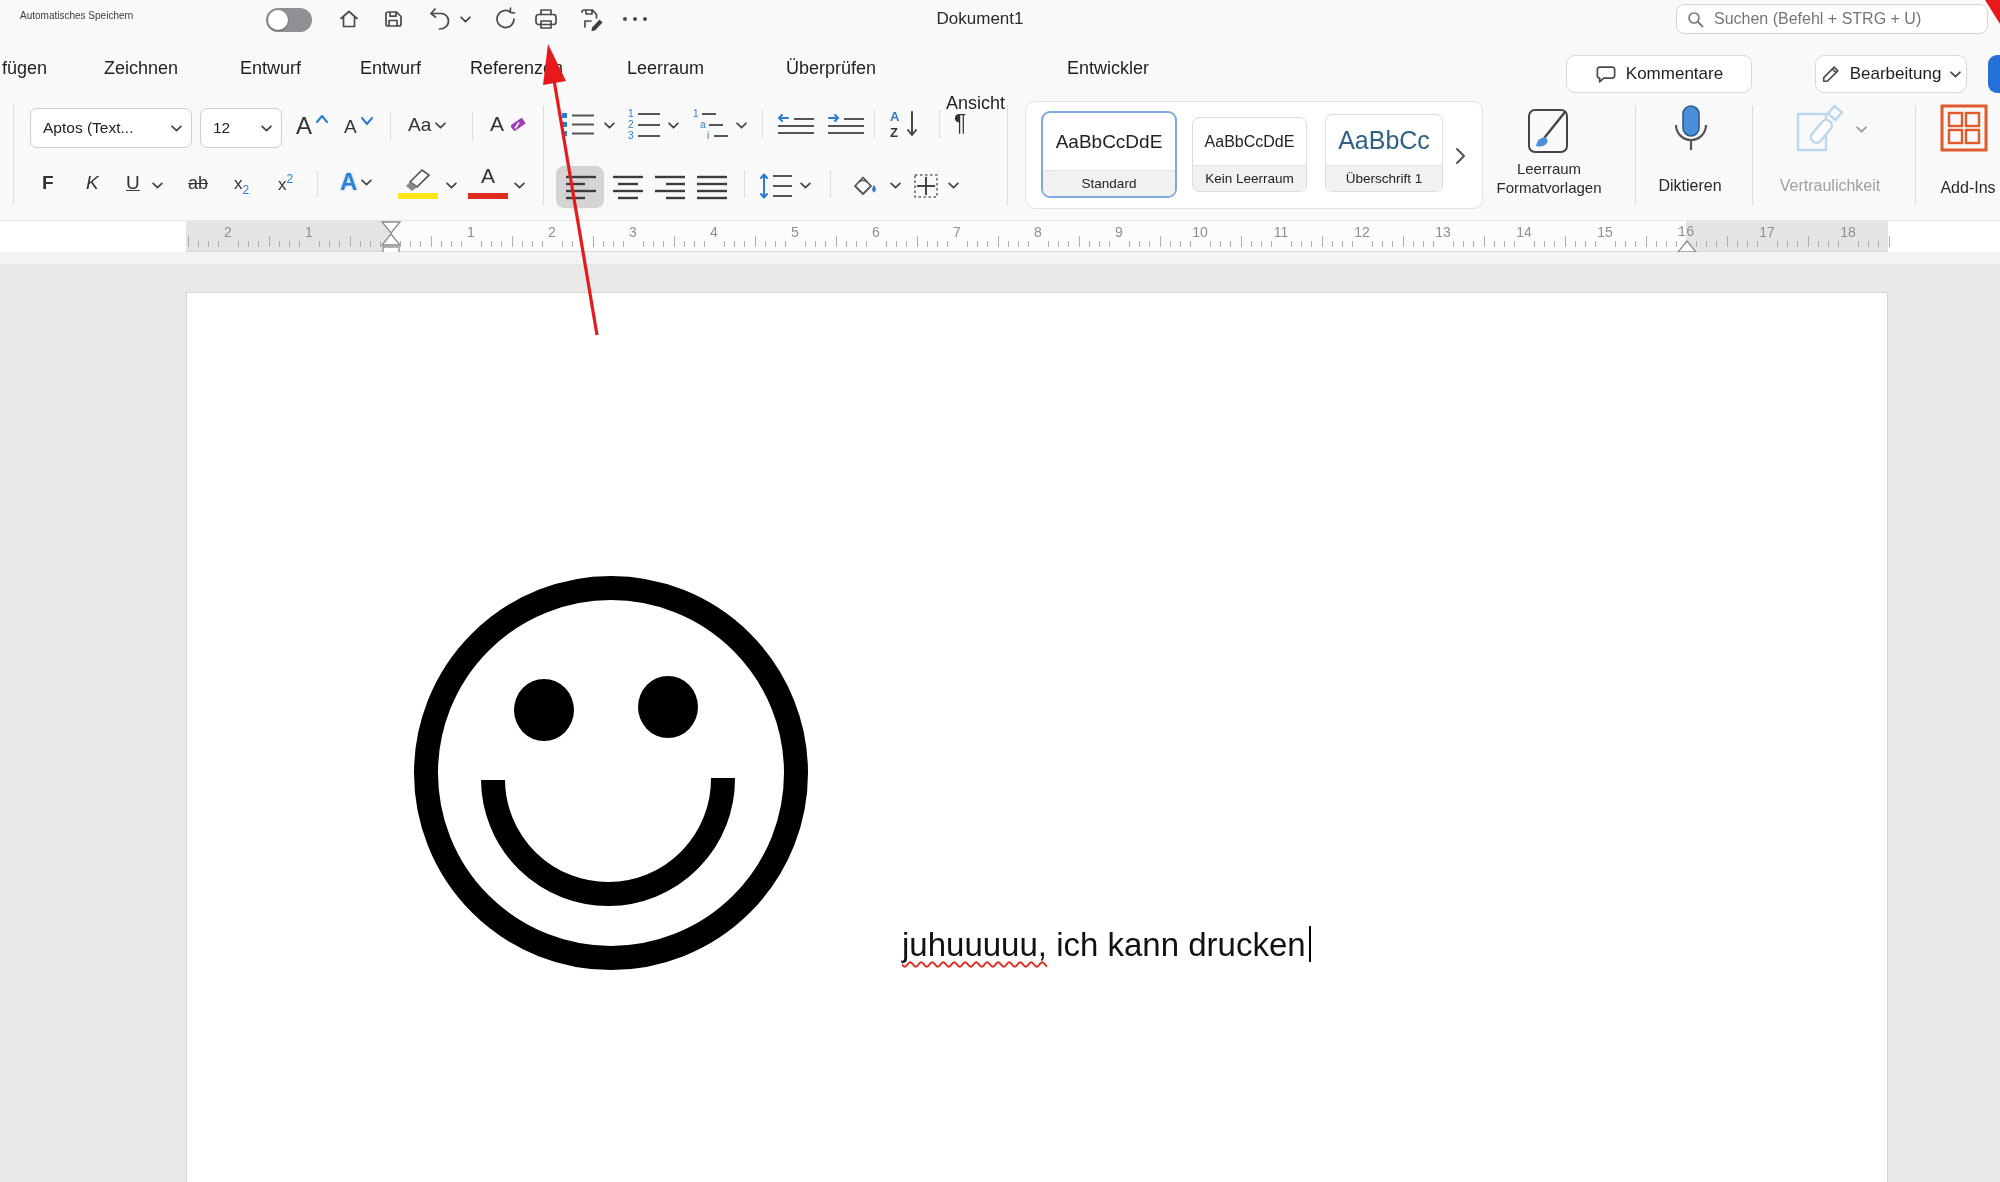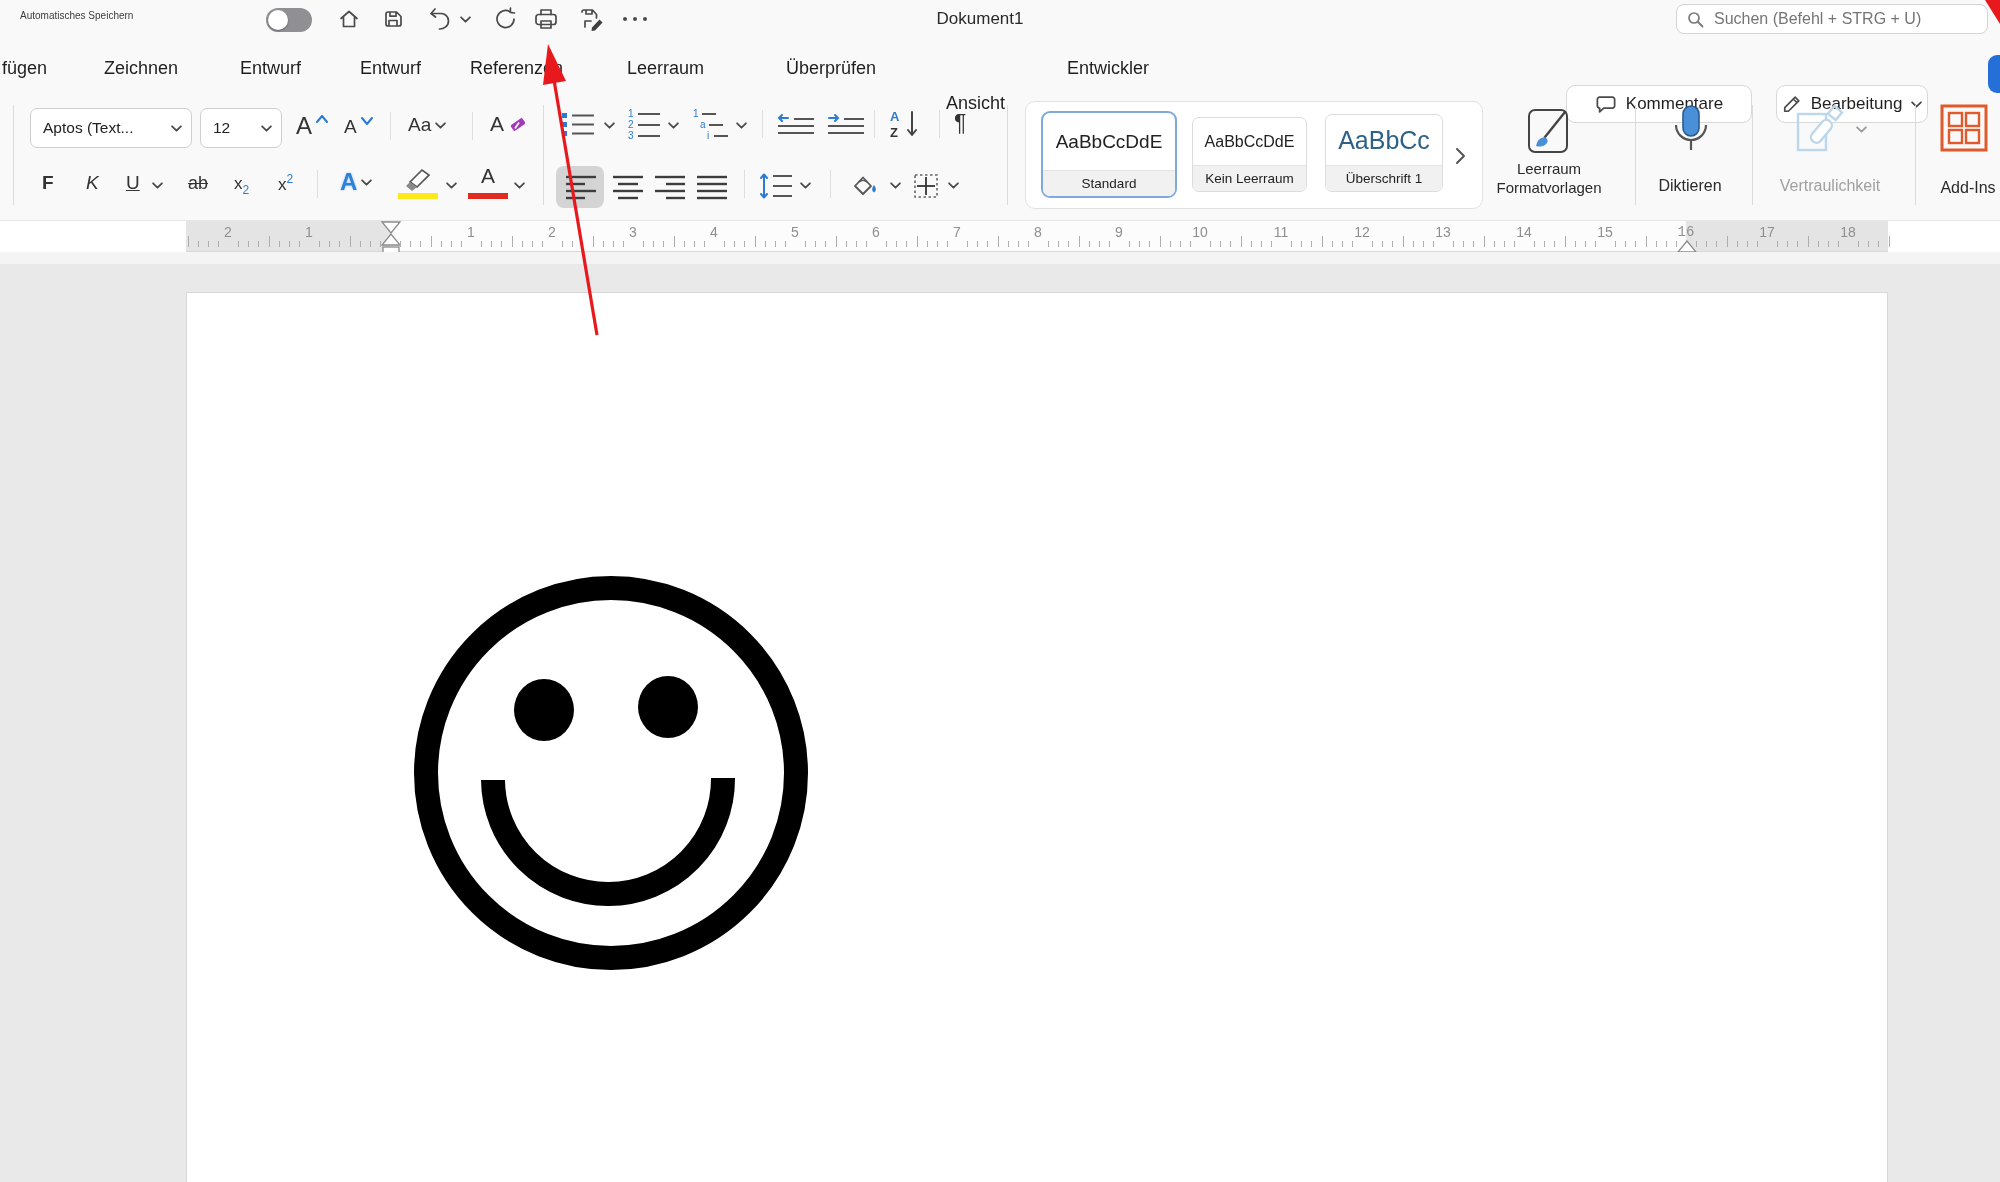--- a/index.html
+++ b/index.html
@@ -18,21 +18,21 @@
   
   .autosave{position:absolute;left:20px;top:10px;font-size:10px;color:#3c3c3c;}
   .toggle{position:absolute;left:266px;top:8px;width:46px;height:24px;border-radius:12px;background:#8f8f94;}
   .toggle .knob{position:absolute;left:2px;top:2px;width:20px;height:20px;border-radius:50%;background:#fff;box-shadow:0 1px 2px rgba(0,0,0,.3);}
   .doc-title{position:absolute;left:880px;top:9px;width:200px;text-align:center;font-size:17px;font-weight:500;color:#2a2a2a;}
   .searchbox{position:absolute;left:1676px;top:4px;width:312px;height:30px;border:1px solid #d4d4d4;border-radius:8px;background:#fff;display:flex;align-items:center;padding-left:10px;box-sizing:border-box;}
   .searchbox input{border:none;outline:none;background:transparent;font-size:16px;color:#8e8e8e;margin-left:8px;width:250px;font-family:"Liberation Sans",sans-serif;}
   .corner-wedge{position:absolute;right:0;top:0;width:0;height:0;border-left:15px solid transparent;border-top:24px solid #e8191c;}
   
   .tab{position:absolute;top:58px;font-size:18px;font-weight:500;color:#1f1f1f;}
-  .pill-btn{position:absolute;top:55px;height:38px;border:1px solid #d9d9d9;border-radius:9px;background:#fff;display:flex;align-items:center;justify-content:center;gap:9px;font-size:17px;color:#1f1f1f;box-sizing:border-box;margin-top:30px;}
+  .pill-btn{position:absolute;top:55px;height:38px;border:1px solid #d9d9d9;border-radius:9px;background:#fff;display:flex;align-items:center;justify-content:center;gap:9px;font-size:17px;color:#1f1f1f;box-sizing:border-box;}
   .blue-sliver{position:absolute;left:1988px;top:55px;width:14px;height:38px;background:#2470d8;border-radius:9px 0 0 9px;}
   
   .combo{position:absolute;top:108px;height:40px;border:1px solid #cfcfcf;border-radius:7px;background:#fff;display:flex;align-items:center;justify-content:space-between;padding:0 9px 0 12px;box-sizing:border-box;font-size:15.5px;color:#222;}
   .rb{position:absolute;display:flex;align-items:center;gap:4px;color:#333;}
   .letterA{font-size:21px;color:#333;}
   .align-icon line{stroke:#3d3d3d;stroke-width:2.4;}
   .sel-bg{position:absolute;left:556px;top:166px;width:48px;height:42px;background:#d4d4d4;border-radius:8px;}
   
   .styles-panel{position:absolute;left:1025px;top:101px;width:458px;height:108px;background:#fff;border:1px solid #e2e2e2;border-radius:10px;box-sizing:border-box;}
   .style-card{position:absolute;background:#fff;border:1px solid #dcdcdc;border-radius:7px;overflow:hidden;display:flex;flex-direction:column;box-sizing:border-box;}
@@ -132,21 +132,21 @@
     <span class="tab" style="left:786px;">Überprüfen</span>
     <span class="tab" style="left:946px;margin-top:35px;">Ansicht</span>
     <span class="tab" style="left:1067px;">Entwickler</span>
 
     <div class="pill-btn" style="left:1566px;width:186px;">
       <svg width="22" height="20" viewBox="0 0 24 22">
           <path class="oline" style="stroke-width:1.9" d="M5 3.5 h14 a2.5 2.5 0 0 1 2.5 2.5 v7 a2.5 2.5 0 0 1 -2.5 2.5 h-9.5 l-4.5 4.2 v-4.2 a2.5 2.5 0 0 1 -2.5 -2.5 v-7 A2.5 2.5 0 0 1 5 3.5 Z"></path>
         </svg>
       <span>Kommentare</span>
     </div>
-    <div class="pill-btn" style="left:1776px;width:152px;">
+    <div class="pill-btn" style="left:1815px;width:152px;">
       <svg width="20" height="20" viewBox="0 0 22 22">
           <path class="oline" style="stroke-width:1.8" d="M14.5 3.5 l4 4 L7 19 H3 v-4 Z M12.5 5.5 l4 4"></path>
         </svg>
       <span>Bearbeitung</span>
       <svg class="chev" viewBox="0 0 10 6">
           <path d="M1 1 L5 5 L9 1"></path>
         </svg>
     </div>
     <div class="blue-sliver"></div>
 
@@ -616,20 +616,23 @@
   <div class="strip"></div>
 
   <div id="workspace">
     <div id="page">
       <svg style="position:absolute;left:214px;top:268px;" width="420" height="420" viewBox="0 0 420 420">
         <circle cx="210" cy="212" r="185" fill="none" stroke="#000" stroke-width="24"></circle>
         <ellipse cx="143" cy="149" rx="30" ry="31" fill="#000"></ellipse>
         <ellipse cx="267" cy="146" rx="30" ry="31" fill="#000"></ellipse>
         <path d="M92 219 A115 115 0 1 0 322 217" fill="none" stroke="#000" stroke-width="24"></path>
       </svg>
+      <div class="doc-text" style="left:715px;top:633px;">
+        <span class="misspell">juhuuuuu,</span><span> ich kann drucken</span><span class="caret"></span>
+      </div>
     </div>
   </div>
 
   <svg class="abs" style="left:520px;top:30px;pointer-events:none;" width="100" height="320" viewBox="0 0 100 320">
     <line x1="34" y1="50" x2="77" y2="305" stroke="#e8191c" stroke-width="3.2"></line>
     <polygon points="28,14 46,51 23,55" fill="#e8191c"></polygon>
   </svg>
 </div>
 
 </body></html>

